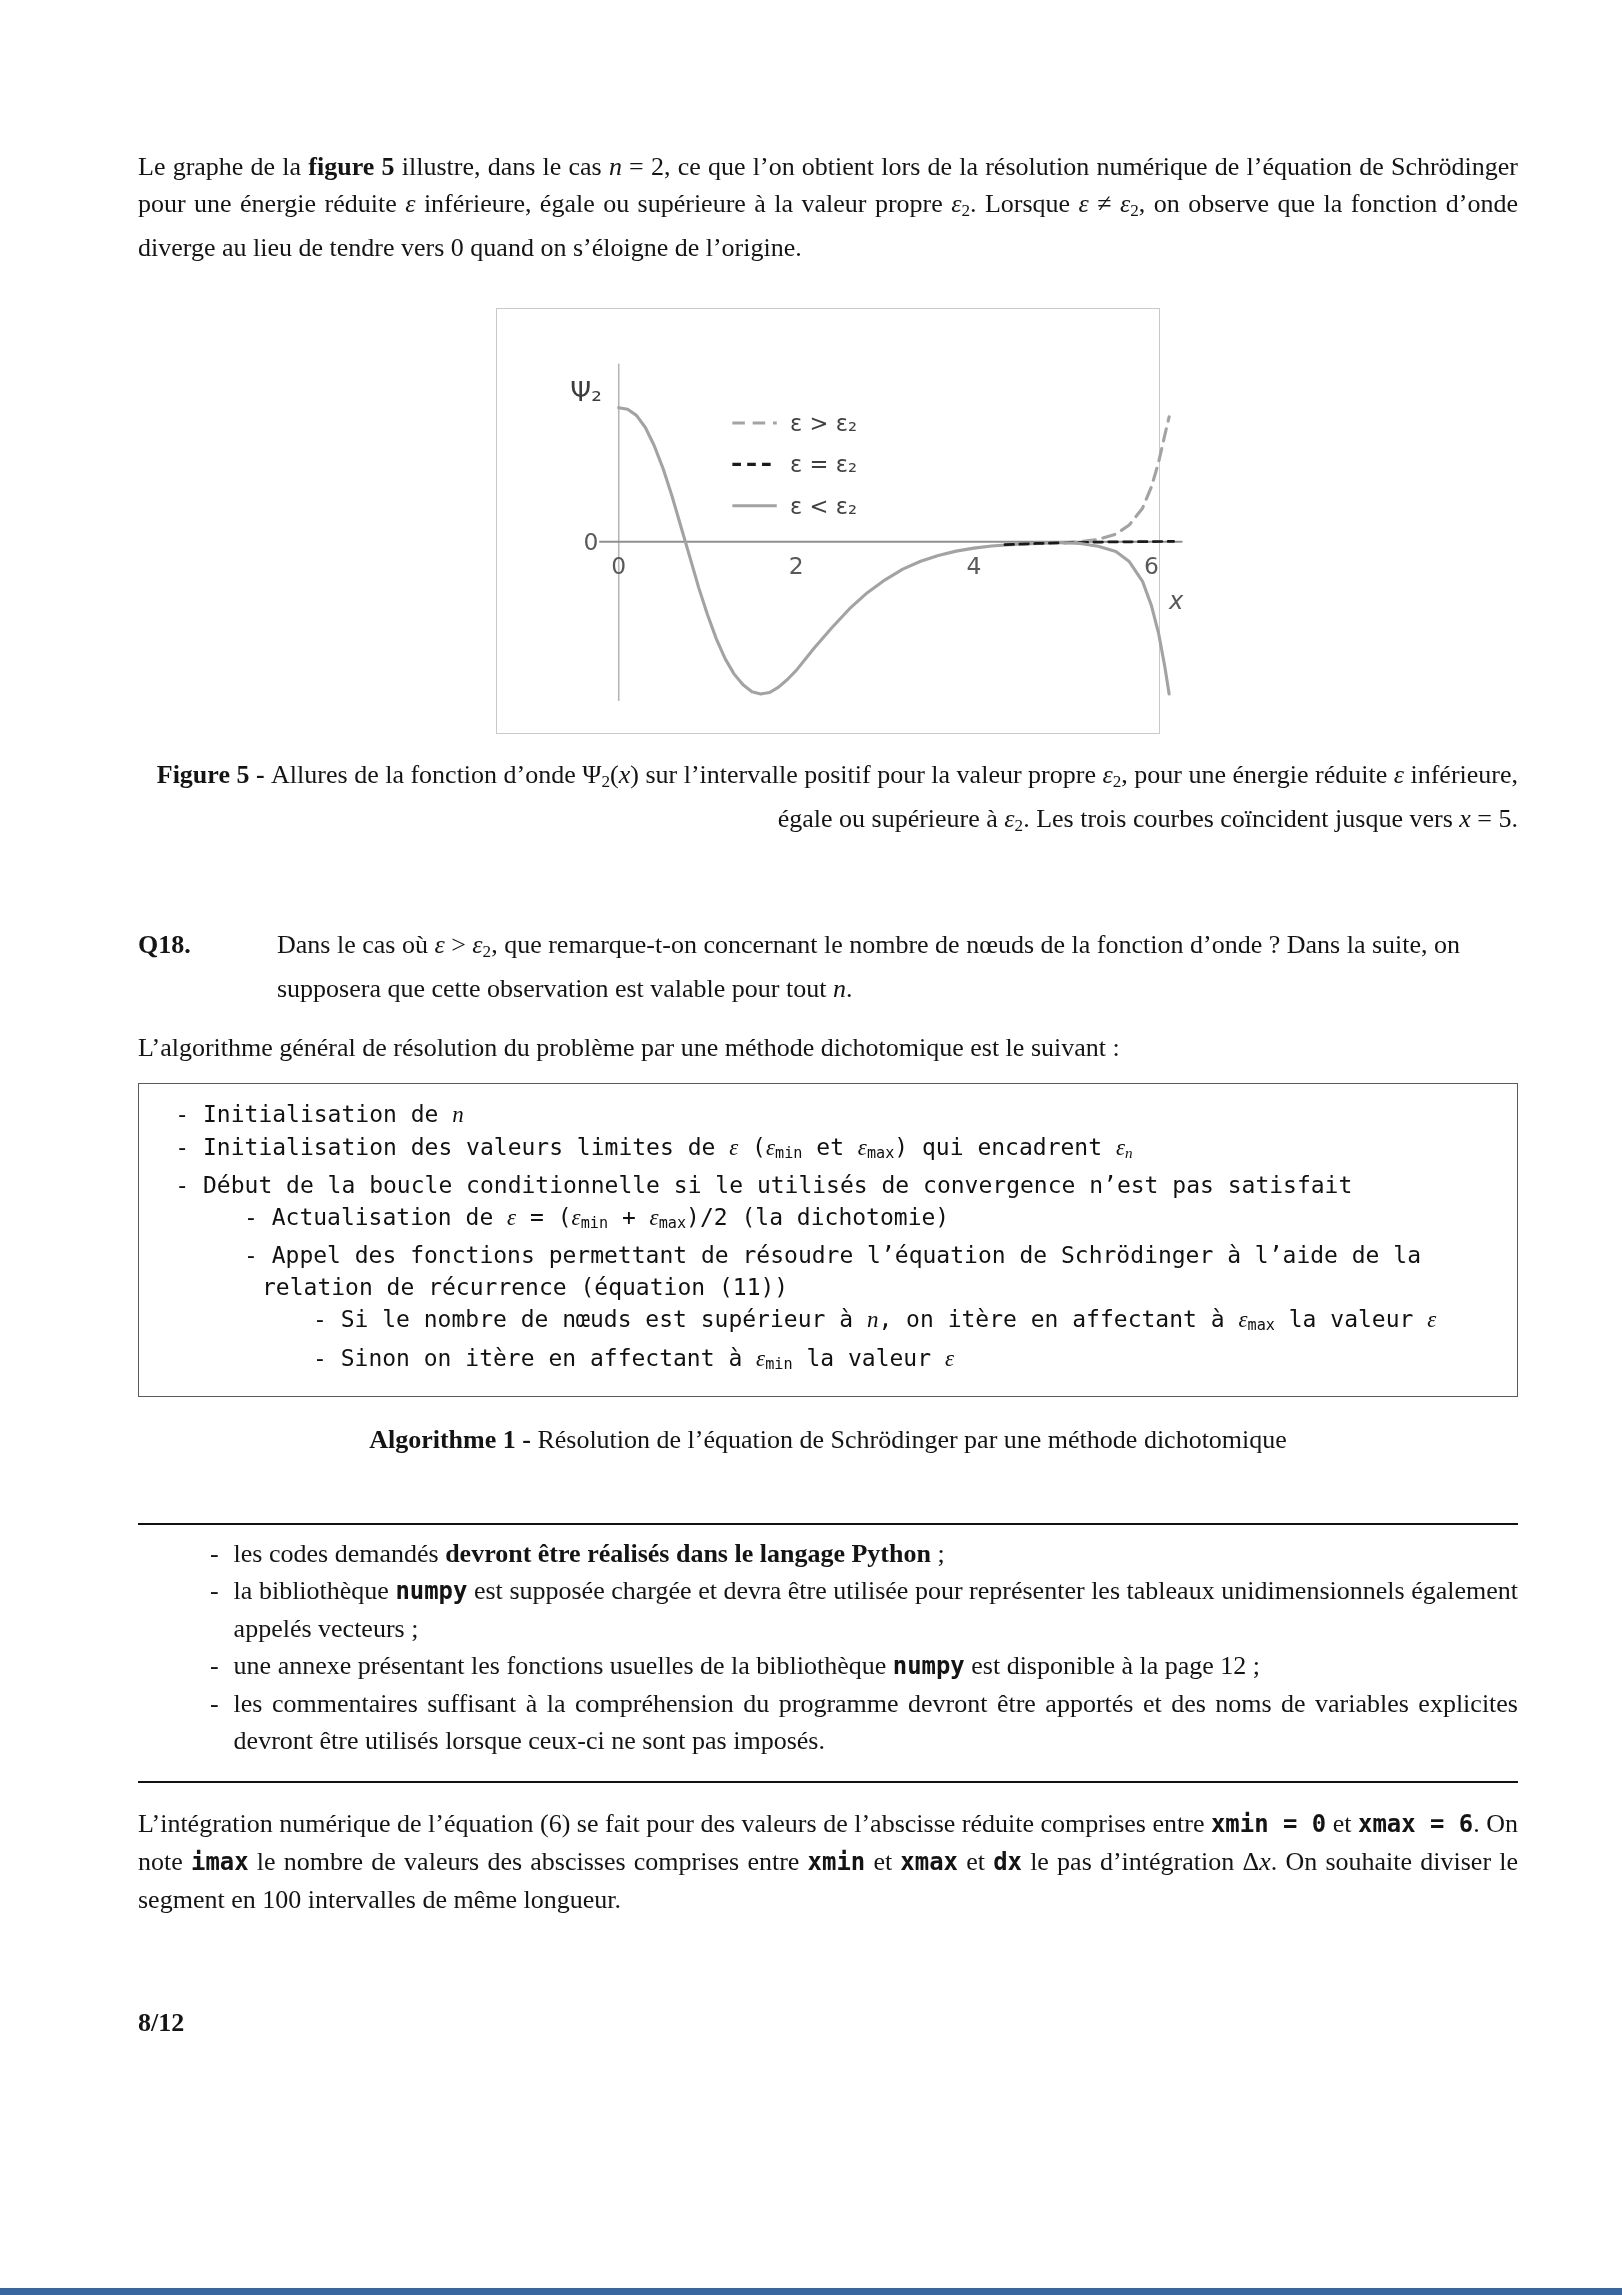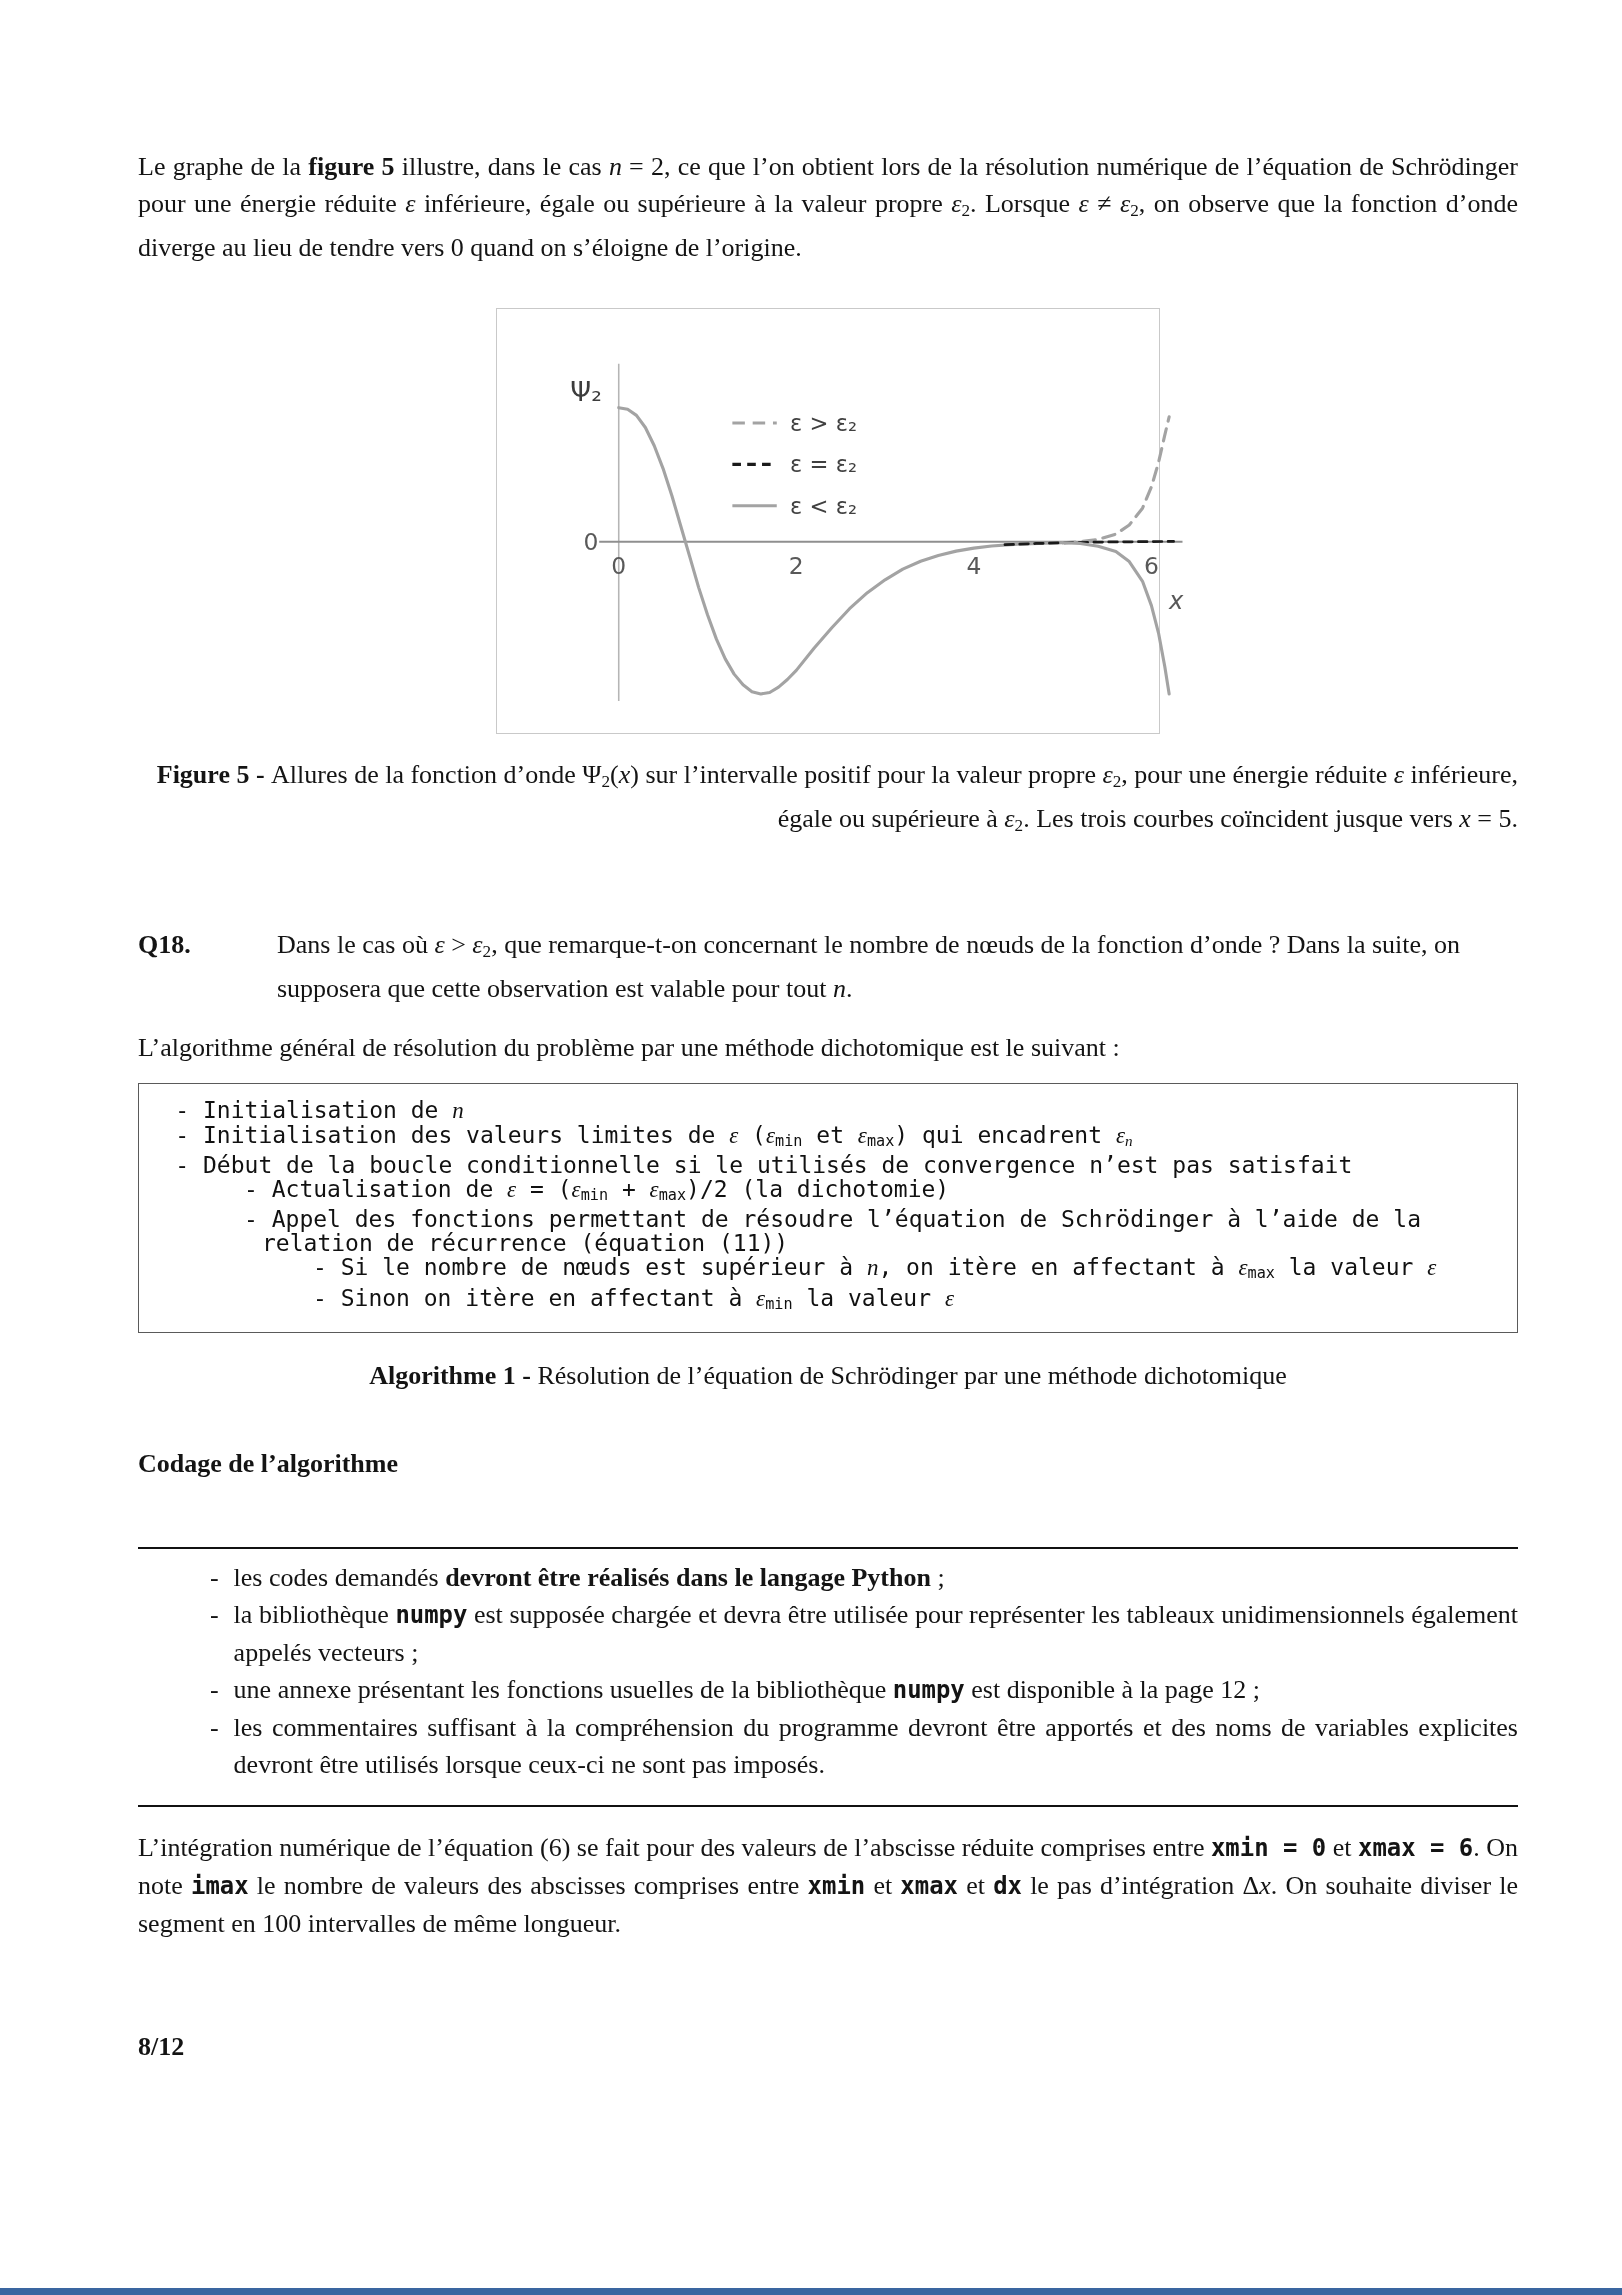--- a/index.html
+++ b/index.html
@@ -40,21 +40,21 @@
   .q-label { font-weight:700; width:103px; flex:none; }
   .q-text { flex:1; }
 
   .algo-intro { margin-top:22px; }
 
   
   .algo-box {
     margin-top:16.5px; border:1.6px solid #5a5a5a;
     padding:14px 15.7px 15.7px 19px;
     font-family:"DejaVu Sans Mono","Liberation Mono",monospace;
-    font-size:23px; line-height:24px; color:#111;
+    font-size:23px; line-height:32px; color:#111;
   }
   .algo-line.ind0  { padding-left:17.3px; }
   .algo-line.ind1  { padding-left:86px; }
   .algo-line.ind1c { padding-left:104px; }
   .algo-line.ind2  { padding-left:155px; }
 
   .subhead { margin-top:51px; font-weight:700; font-size:26px; }
 
   .rule { border:none; border-top:2.4px solid #111; height:0; }
   .rule-1 { margin-top:65px; }
@@ -118,21 +118,20 @@
     <div class="algo-line ind0"><span>- Début de la boucle conditionnelle si le utilisés de convergence n’est pas satisfait</span></div>
     <div class="algo-line ind1"><span>- Actualisation de </span><span class="r-i r-ser">ε</span><span> = (</span><span class="r-i r-ser">ε</span><span class="r-sub">min</span><span> + </span><span class="r-i r-ser">ε</span><span class="r-sub">max</span><span>)/2 (la dichotomie)</span></div>
     <div class="algo-line ind1"><span>- Appel des fonctions permettant de résoudre l’équation de Schrödinger à l’aide de la</span></div>
     <div class="algo-line ind1c"><span>relation de récurrence (équation (11))</span></div>
     <div class="algo-line ind2"><span>- Si le nombre de nœuds est supérieur à </span><span class="r-i r-ser">n</span><span>, on itère en affectant à </span><span class="r-i r-ser">ε</span><span class="r-sub">max</span><span> la valeur </span><span class="r-i r-ser">ε</span></div>
     <div class="algo-line ind2"><span>- Sinon on itère en affectant à </span><span class="r-i r-ser">ε</span><span class="r-sub">min</span><span> la valeur </span><span class="r-i r-ser">ε</span></div>
   </div>
 
   <p class="caption2"><span class="r-b">Algorithme 1 - </span><span>Résolution de l’équation de Schrödinger par une méthode dichotomique</span></p>
 
-  <h3 class="subhead">Codage de l’algorithme</h3>
 
   <hr class="rule rule-1">
 
 
   <div class="note-list">
     <div class="note-item">
       <span class="note-dash">-</span>
       <span class="note-text"><span>les codes demandés </span><span class="r-b">devront être réalisés dans le langage Python</span><span> ;</span></span>
     </div>
     <div class="note-item">

